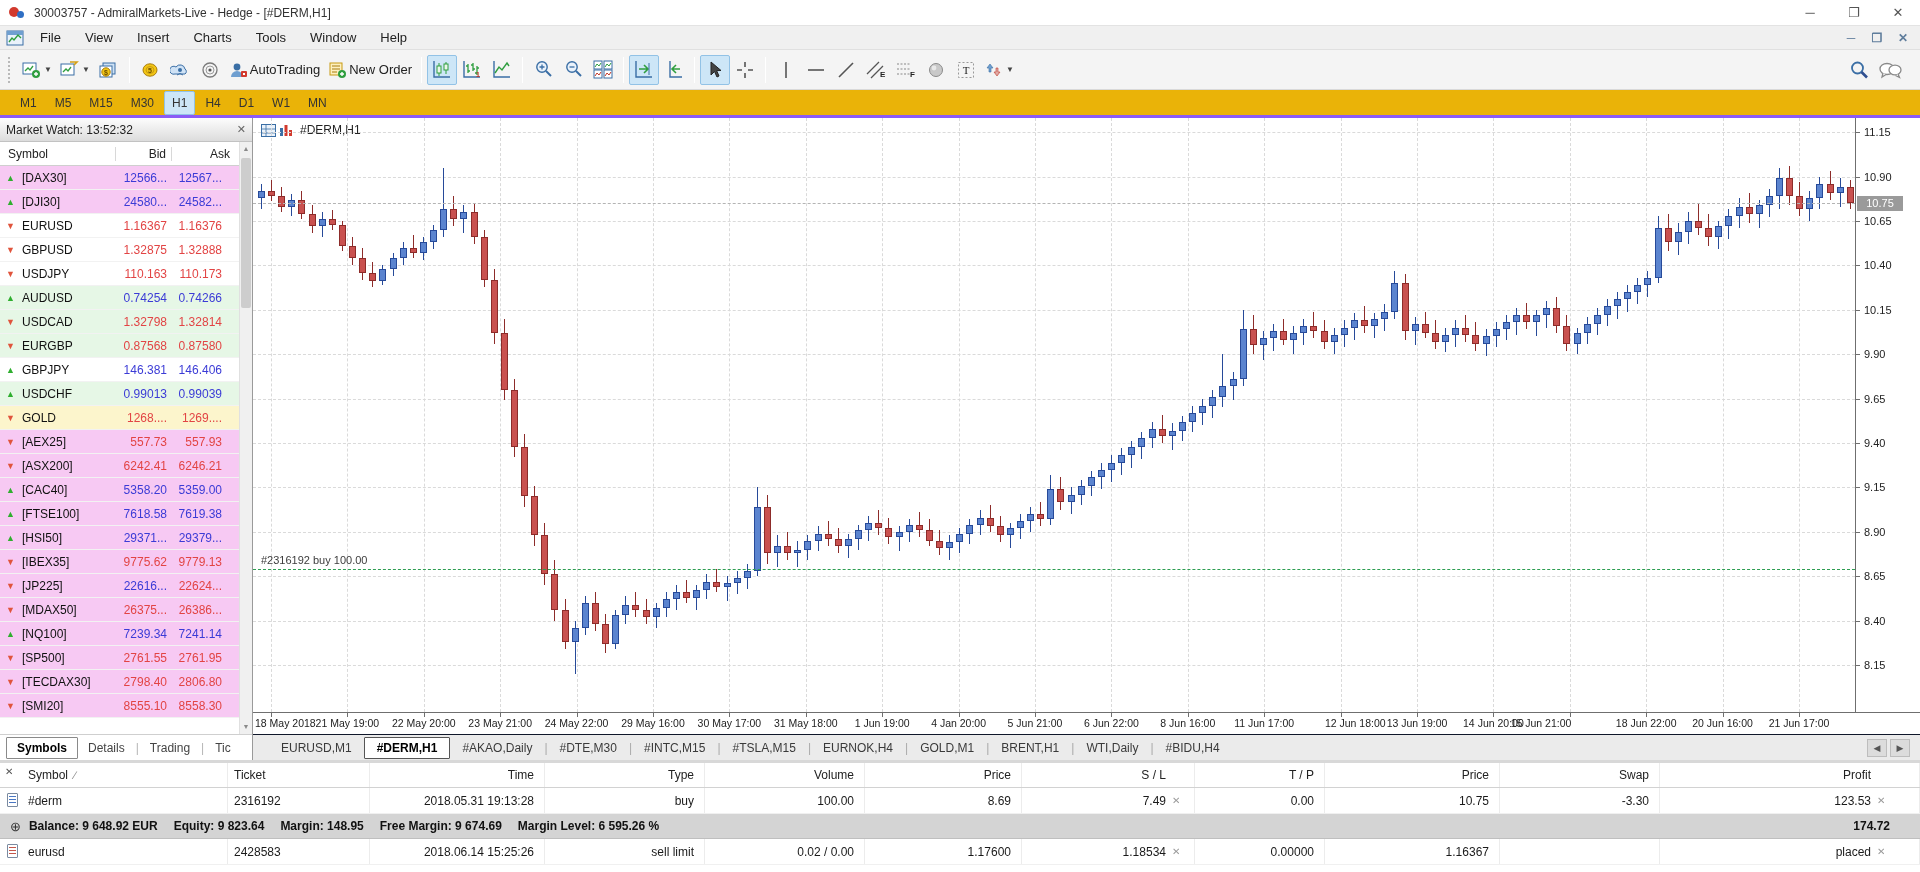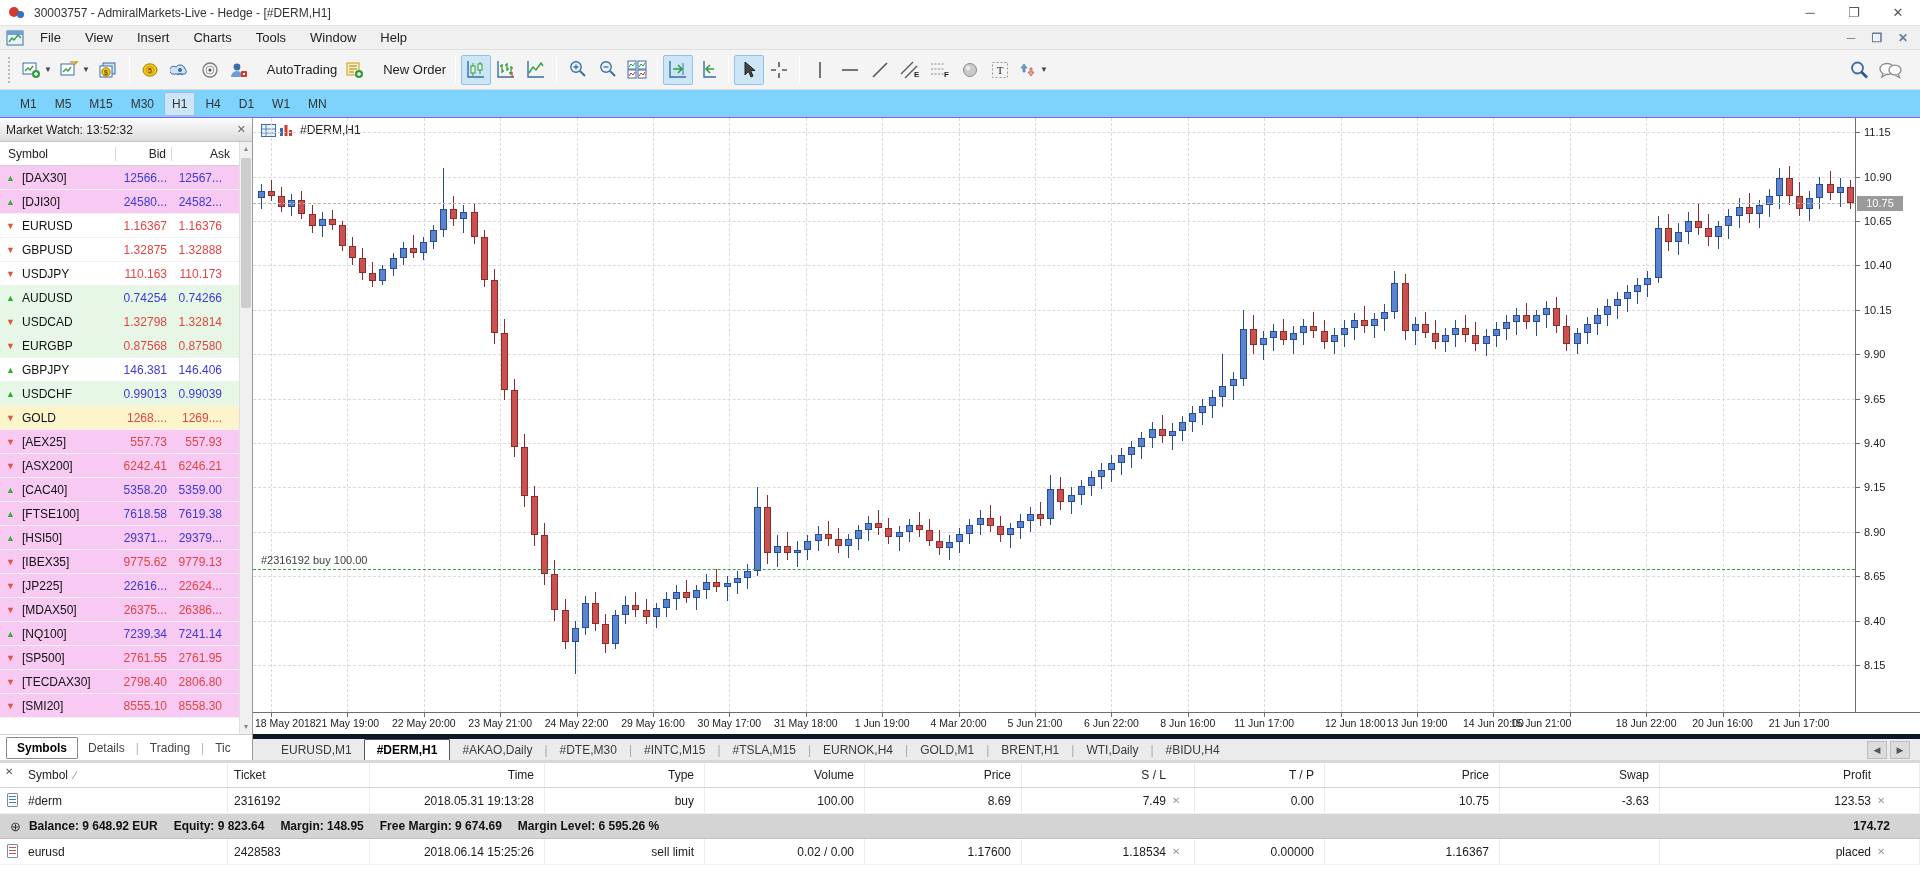--- a/index.html
+++ b/index.html
@@ -23,26 +23,26 @@
     color:#5f7d9c; font-size:12px; font-weight:bold; }
 
   
   .toolbar { height:40px; background:#f4f4f4; border-bottom:1px solid #d9d9d9;
     display:flex; align-items:center; padding-left:4px; }
   .tb-handle { width:6px; height:26px; border-left:2px dotted #b9b9b9; margin:0 4px; }
   .tb-sep { width:1px; height:26px; background:#d4d4d4; border-right:1px solid #fff; margin:0 5px; }
   .tb-btn { height:30px; min-width:30px; padding:0 3px; display:flex; align-items:center;
     justify-content:center; border:1px solid transparent; border-radius:2px; }
   .tb-btn.active { background:#cde6f7; border-color:#92c2e6; }
-  .tb-btn .lbl { font-size:13px; color:#222; margin-left:19px; }
+  .tb-btn .lbl { font-size:13px; color:#222; margin-left:2px; }
   .tb-caret { font-size:8px; color:#444; margin-left:3px; }
   .tb-right { margin-left:auto; display:flex; margin-right:14px; }
 
   
-  .tfbar { height:28px; background:#7dd3fc; border-bottom:1px solid #8b5cf6;
+  .tfbar { height:28px; background:#eab308; border-bottom:3px solid #8b5cf6;
     display:flex; align-items:center; padding-left:12px; }
   .tf-btn { min-width:30px; padding:4px 7px; font-size:12px; color:#333; text-align:center;
     border:1px solid transparent; border-radius:2px; margin-right:2px; }
   .tf-btn.active { background:#cde6f7; border-color:#92c2e6; }
 
   
   .main { position:relative; height:642px; display:flex; }
 
   
   .market-watch { position:relative; width:253px; border-right:1px solid #9a9a9a; background:#fff;
@@ -97,21 +97,21 @@
   .price-box { position:absolute; left:1px; width:46px; height:15px; background:#9a9a9a; color:#fff;
     font-size:11px; text-align:center; line-height:15px; }
   .trade-line { position:absolute; left:0; width:100%; border-top:1px dashed #2e9e52; }
   .trade-label { position:absolute; left:8px; font-size:11px; color:#3c3c3c; }
   .chart-corner { position:absolute; left:8px; top:5px; display:flex; align-items:center; }
   .chart-corner .sym-label { font-size:12px; color:#222; margin-left:6px; }
   .x-axis { position:relative; height:22px; border-top:1px solid #6f6f6f; background:#fff; overflow:hidden; }
   .x-lab { position:absolute; top:4px; font-size:10.5px; color:#222; width:90px; text-align:center; }
   .x-tick { position:absolute; top:0; width:1px; height:4px; background:#6f6f6f; }
 
-  .chart-tabs { height:26px; background:#ebebeb; border-top:5px solid #0f172a;
+  .chart-tabs { height:26px; background:#ebebeb; border-top:1px solid #0f172a;
     display:flex; align-items:center; padding-left:16px; font-size:12px; color:#3a3a3a; position:relative; }
   .ctab { padding:3px 12px; }
   .ctab.active { background:#fff; border:1px solid #555; font-weight:bold; color:#000; border-radius:1px; }
   .ctab-sep { color:#aaa; }
   .ctab-scroll { position:absolute; right:10px; display:flex; }
   .ctab-arrow { width:20px; height:18px; background:#dcdcdc; border:1px solid #bdbdbd; color:#555;
     font-size:9px; display:flex; align-items:center; justify-content:center; margin-left:3px; }
 
   
   .trade-panel { position:relative; height:112px; border-top:3px solid #d8d8d8; background:#fff; }
@@ -1023,21 +1023,21 @@
           <div class="x-lab" style="left: 278.6px;">24 May 22:00</div>
           <div class="x-tick" style="left: 400px;"></div>
           <div class="x-lab" style="left: 355px;">29 May 16:00</div>
           <div class="x-tick" style="left: 476.4px;"></div>
           <div class="x-lab" style="left: 431.4px;">30 May 17:00</div>
           <div class="x-tick" style="left: 552.8px;"></div>
           <div class="x-lab" style="left: 507.8px;">31 May 18:00</div>
           <div class="x-tick" style="left: 629.2px;"></div>
           <div class="x-lab" style="left: 584.2px;">1 Jun 19:00</div>
           <div class="x-tick" style="left: 705.6px;"></div>
-          <div class="x-lab" style="left: 660.6px;">4 Mar 20:00</div>
+          <div class="x-lab" style="left: 660.6px;">4 Jan 20:00</div>
           <div class="x-tick" style="left: 782px;"></div>
           <div class="x-lab" style="left: 737px;">5 Jun 21:00</div>
           <div class="x-tick" style="left: 858.4px;"></div>
           <div class="x-lab" style="left: 813.4px;">6 Jun 22:00</div>
           <div class="x-tick" style="left: 934.8px;"></div>
           <div class="x-lab" style="left: 889.8px;">8 Jun 16:00</div>
           <div class="x-tick" style="left: 1011.2px;"></div>
           <div class="x-lab" style="left: 966.2px;">11 Jun 17:00</div>
           <div class="x-tick" style="left: 1087.6px;"></div>
           <div class="x-lab" style="left: 1042.6px; text-align: right;">12 Jun 18:00</div>
@@ -1114,21 +1114,21 @@
           <div class="cell right">2018.05.31 19:13:28</div>
           <div class="cell right">buy</div>
           <div class="cell right">100.00</div>
           <div class="cell right">8.69</div>
           <div class="cell right">
             <span>7.49</span>
             <span class="x-mark">✕</span>
           </div>
           <div class="cell right">0.00</div>
           <div class="cell right">10.75</div>
-          <div class="cell right">-3.63</div>
+          <div class="cell right">-3.30</div>
           <div class="cell right" style="padding-right: 30px;">
             <span>123.53</span>
             <span class="x-mark">✕</span>
           </div>
         </div>
         <div class="balance-row">
           <span class="bal-icon">⊕</span>
           <span class="bal-item">Balance: 9 648.92 EUR</span>
           <span class="bal-item">Equity: 9 823.64</span>
           <span class="bal-item">Margin: 148.95</span>

